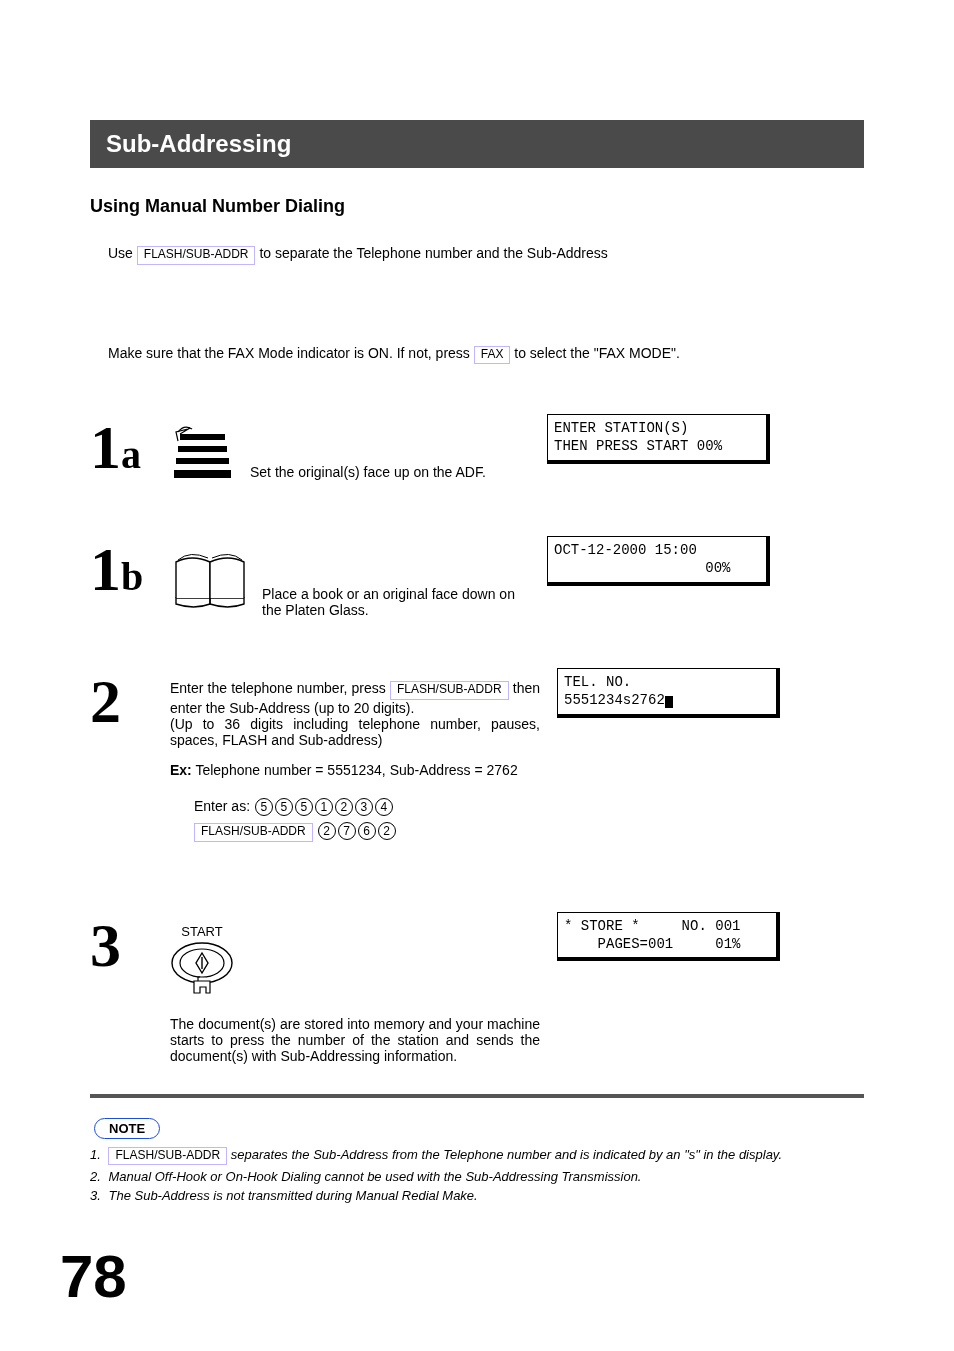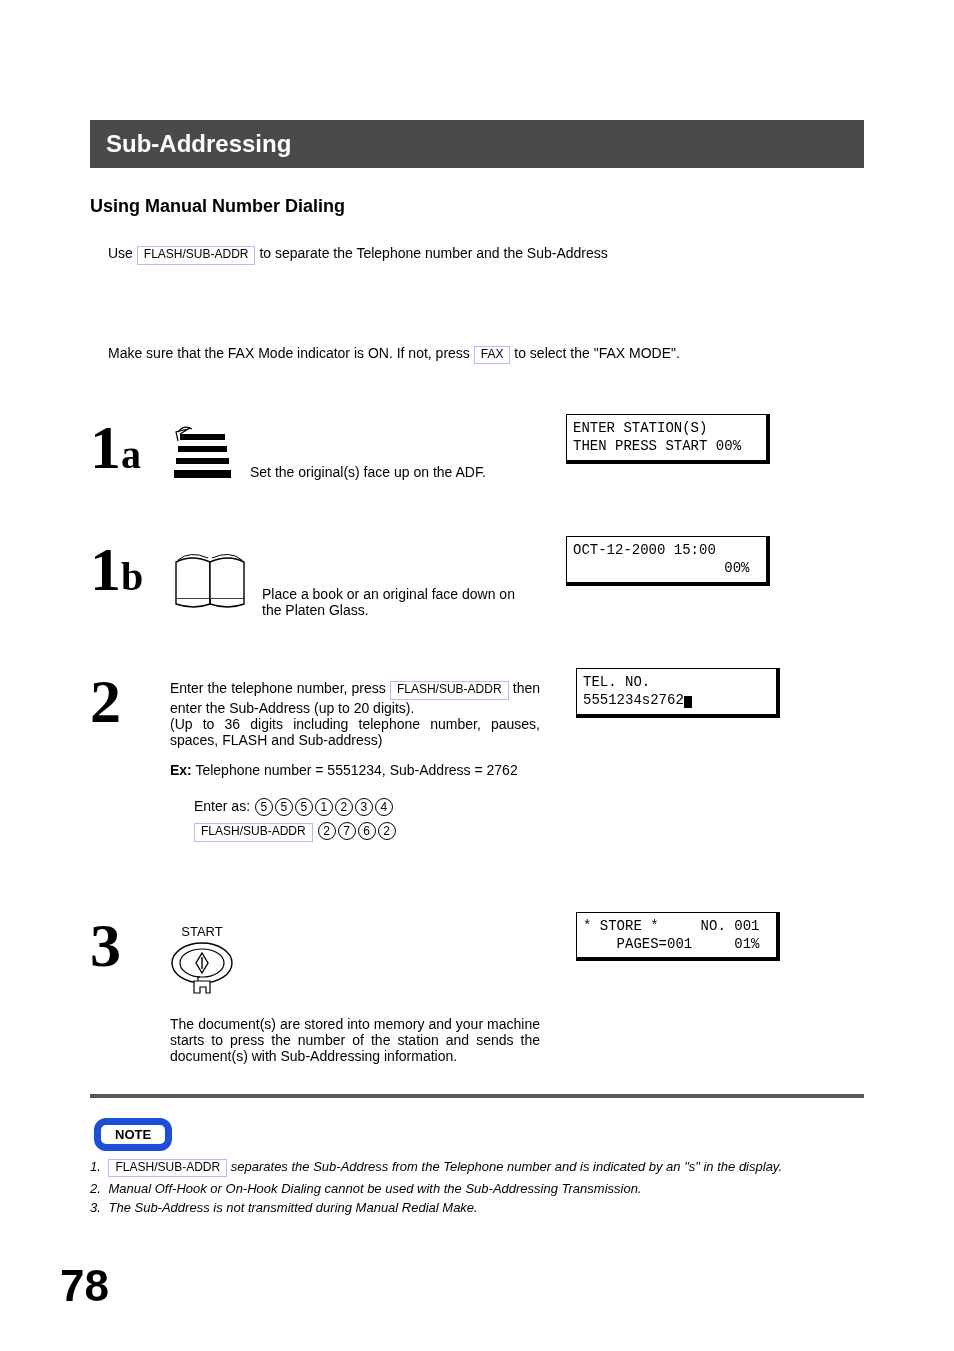--- a/index.html
+++ b/index.html
@@ -71,21 +71,21 @@
   }
   .step-body.with-icon {
     display: flex;
     align-items: flex-start;
     gap: 10px;
   }
   .step-text {
     text-align: justify;
   }
   .display-box {
-    width: 204px;
+    width: 223px;
     flex-shrink: 0;
     border: 1px solid #000;
     border-right: 4px solid #000;
     border-bottom: 4px solid #000;
     font-family: "Courier New", Courier, monospace;
     font-size: 14px;
     padding: 4px 6px;
     white-space: pre;
     line-height: 1.3;
     min-height: 40px;
@@ -119,40 +119,40 @@
   .hr-thick {
     border: none;
     border-top: 4px solid #555;
     margin: 30px 0 10px 0;
   }
   .note-wrap {
     margin-top: 20px;
   }
   .note-pill {
     display: inline-block;
-    border: 7px solid #1d4ed8;
+    border: 1px solid #1d4ed8;
     border-radius: 12px;
     padding: 2px 14px;
     font-size: 13px;
     font-weight: bold;
     margin-bottom: 8px;
     margin-left: 4px;
   }
   .note-list {
     font-size: 13px;
     font-style: italic;
   }
   .note-list li { margin-bottom: 4px; list-style: none; }
   .note-num { font-style: italic; margin-right: 4px; }
   .page-number {
     position: absolute;
     bottom: 40px;
     left: 60px;
     font-family: Arial, Helvetica, sans-serif;
-    font-size: 44px;
+    font-size: 60px;
     font-weight: bold;
   }
   .cursor-block {
     display: inline-block;
     width: 8px; height: 12px;
     background: #000;
     vertical-align: text-bottom;
   }
 </style>
 </head>

